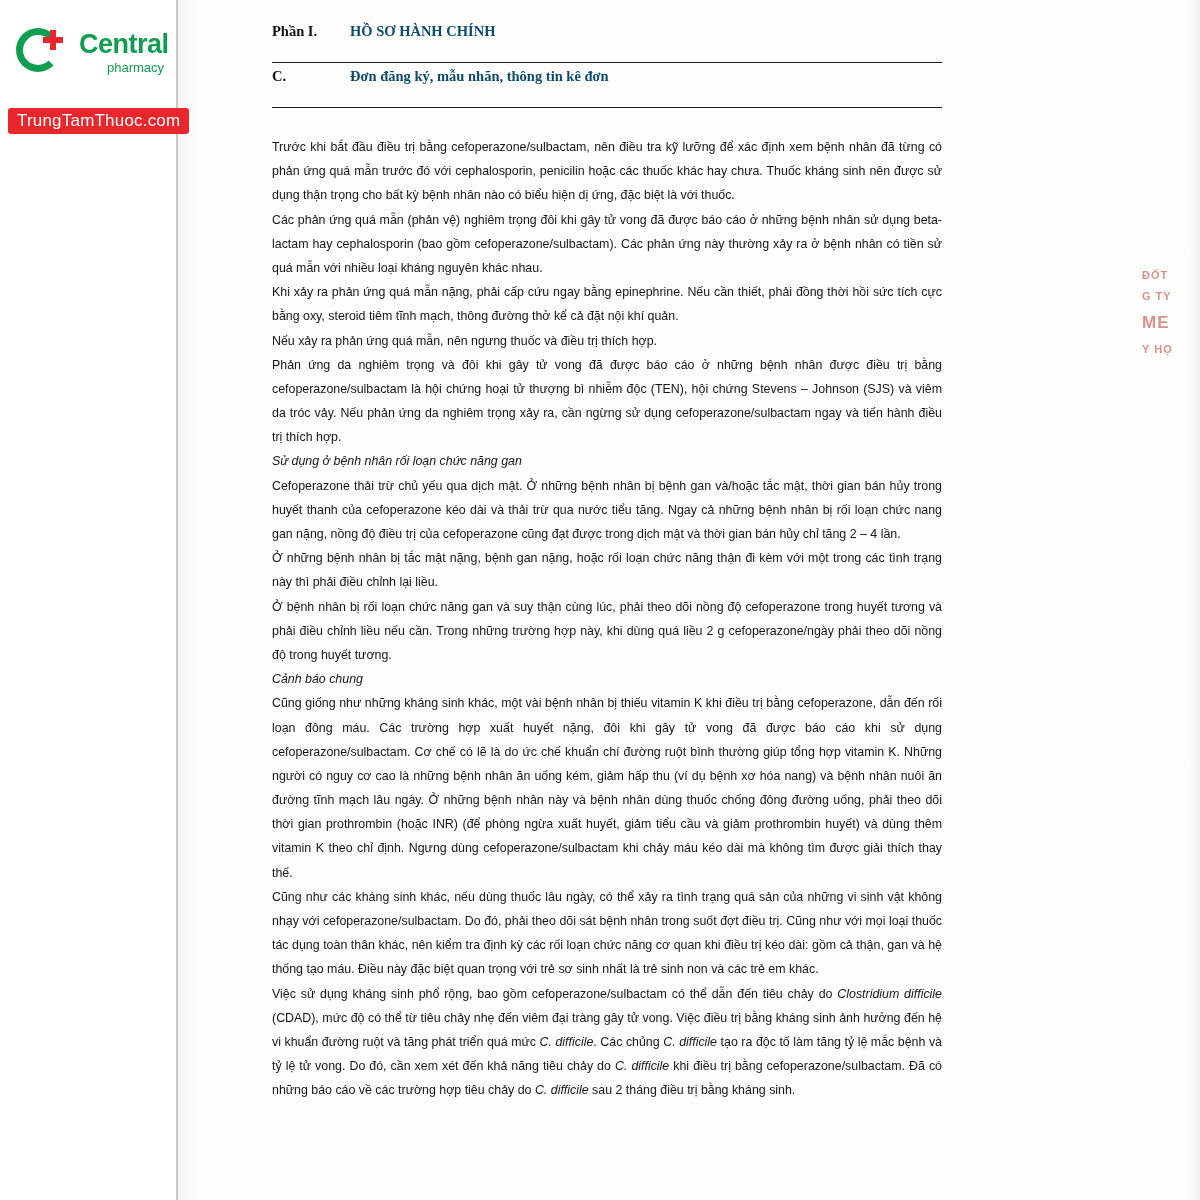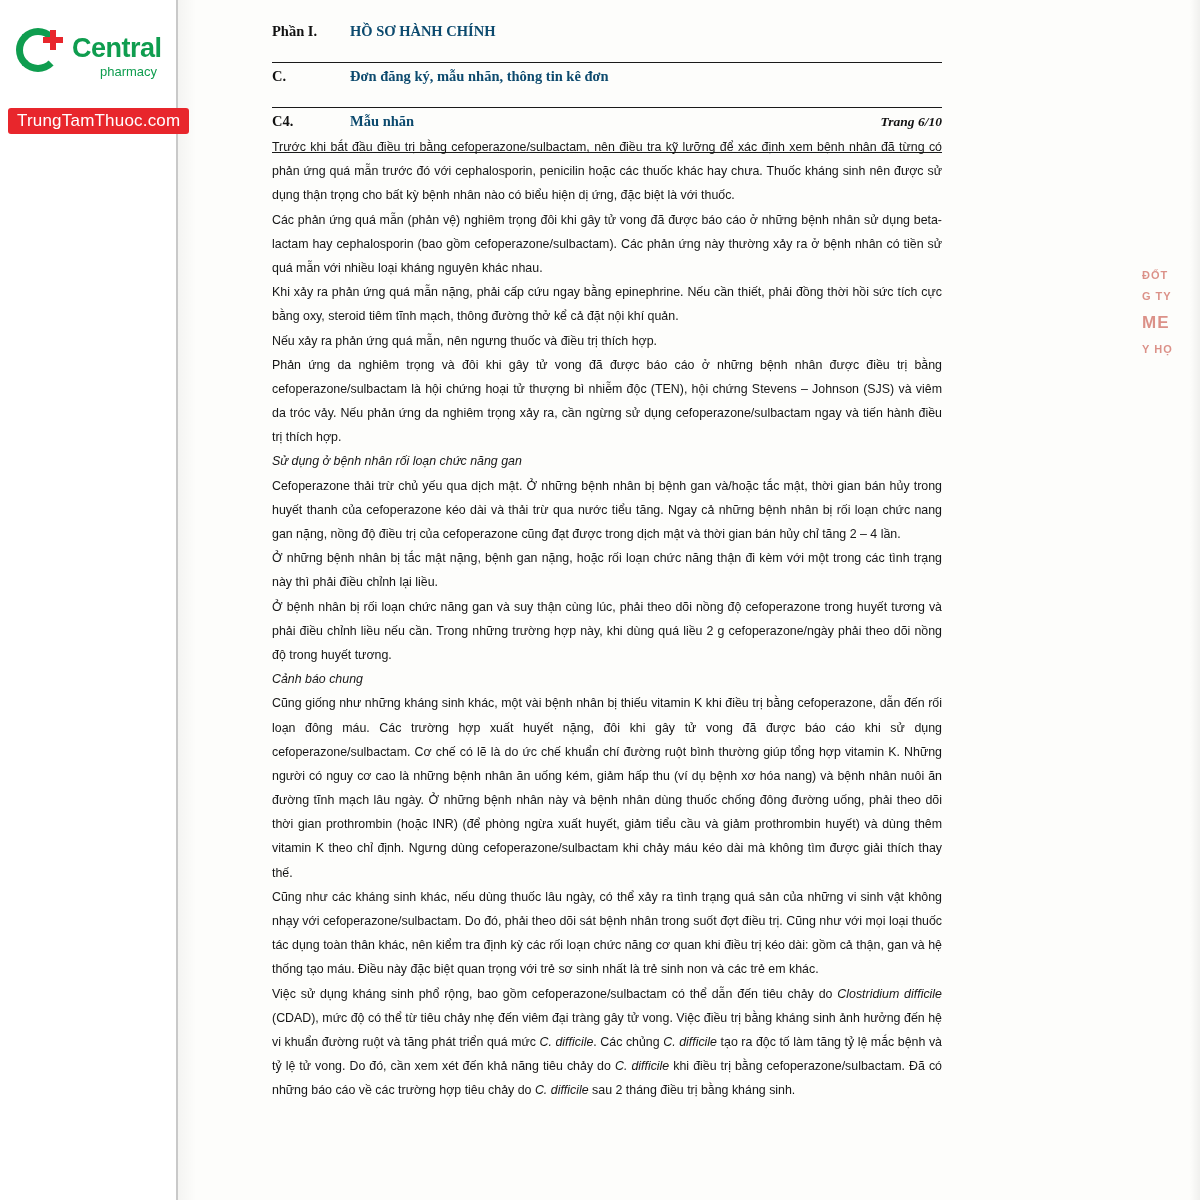--- a/index.html
+++ b/index.html
@@ -41,22 +41,22 @@
     top: 0;
     width: 176px;
     height: 1200px;
     background: #ffffff;
   }
   .brand-logo-row {
     position: absolute;
     left: 14px;
     top: 26px;
     display: flex;
-    align-items: flex-end;
-    gap: 6px;
+    align-items: center;
+    gap: 13px;
   }
   .brand-mark {
     position: relative;
     width: 52px;
     height: 52px;
     flex: 0 0 auto;
   }
   .brand-mark .ring {
     position: absolute;
     left: 2px; top: 2px;
@@ -229,25 +229,20 @@
 <div class="doc">
   <div class="hdr-row first">
     <div class="hdr-label">Phần I.</div>
     <div class="hdr-title">HỒ SƠ HÀNH CHÍNH</div>
     <div class="hdr-right"></div>
   </div>
   <div class="hdr-row">
     <div class="hdr-label">C.</div>
     <div class="hdr-title">Đơn đăng ký, mẫu nhãn, thông tin kê đơn</div>
     <div class="hdr-right"></div>
-  </div>
-  <div class="hdr-row">
-    <div class="hdr-label">C4.</div>
-    <div class="hdr-title">Mẫu nhãn</div>
-    <div class="hdr-right">Trang 6/10</div>
   </div>
 </div>
 
 <div class="body-text" id="body-text">
     <p>Trước khi bắt đầu điều trị bằng cefoperazone/sulbactam, nên điều tra kỹ lưỡng để xác định xem bệnh nhân đã từng có phản ứng quá mẫn trước đó với cephalosporin, penicilin hoặc các thuốc khác hay chưa. Thuốc kháng sinh nên được sử dụng thận trọng cho bất kỳ bệnh nhân nào có biểu hiện dị ứng, đặc biệt là với thuốc.</p>
     <p>Các phản ứng quá mẫn (phản vệ) nghiêm trọng đôi khi gây tử vong đã được báo cáo ở những bệnh nhân sử dụng beta-lactam hay cephalosporin (bao gồm cefoperazone/sulbactam). Các phản ứng này thường xảy ra ở bệnh nhân có tiền sử quá mẫn với nhiều loại kháng nguyên khác nhau.</p>
     <p>Khi xảy ra phản ứng quá mẫn nặng, phải cấp cứu ngay bằng epinephrine. Nếu cần thiết, phải đồng thời hồi sức tích cực bằng oxy, steroid tiêm tĩnh mạch, thông đường thở kể cả đặt nội khí quản.</p>
     <p>Nếu xảy ra phản ứng quá mẫn, nên ngưng thuốc và điều trị thích hợp.</p>
     <p>Phản ứng da nghiêm trọng và đôi khi gây tử vong đã được báo cáo ở những bệnh nhân được điều trị bằng cefoperazone/sulbactam là hội chứng hoại tử thượng bì nhiễm độc (TEN), hội chứng Stevens – Johnson (SJS) và viêm da tróc vảy. Nếu phản ứng da nghiêm trọng xảy ra, cần ngừng sử dụng cefoperazone/sulbactam ngay và tiến hành điều trị thích hợp.</p>
     <p class="heading">Sử dụng ở bệnh nhân rối loạn chức năng gan</p>

